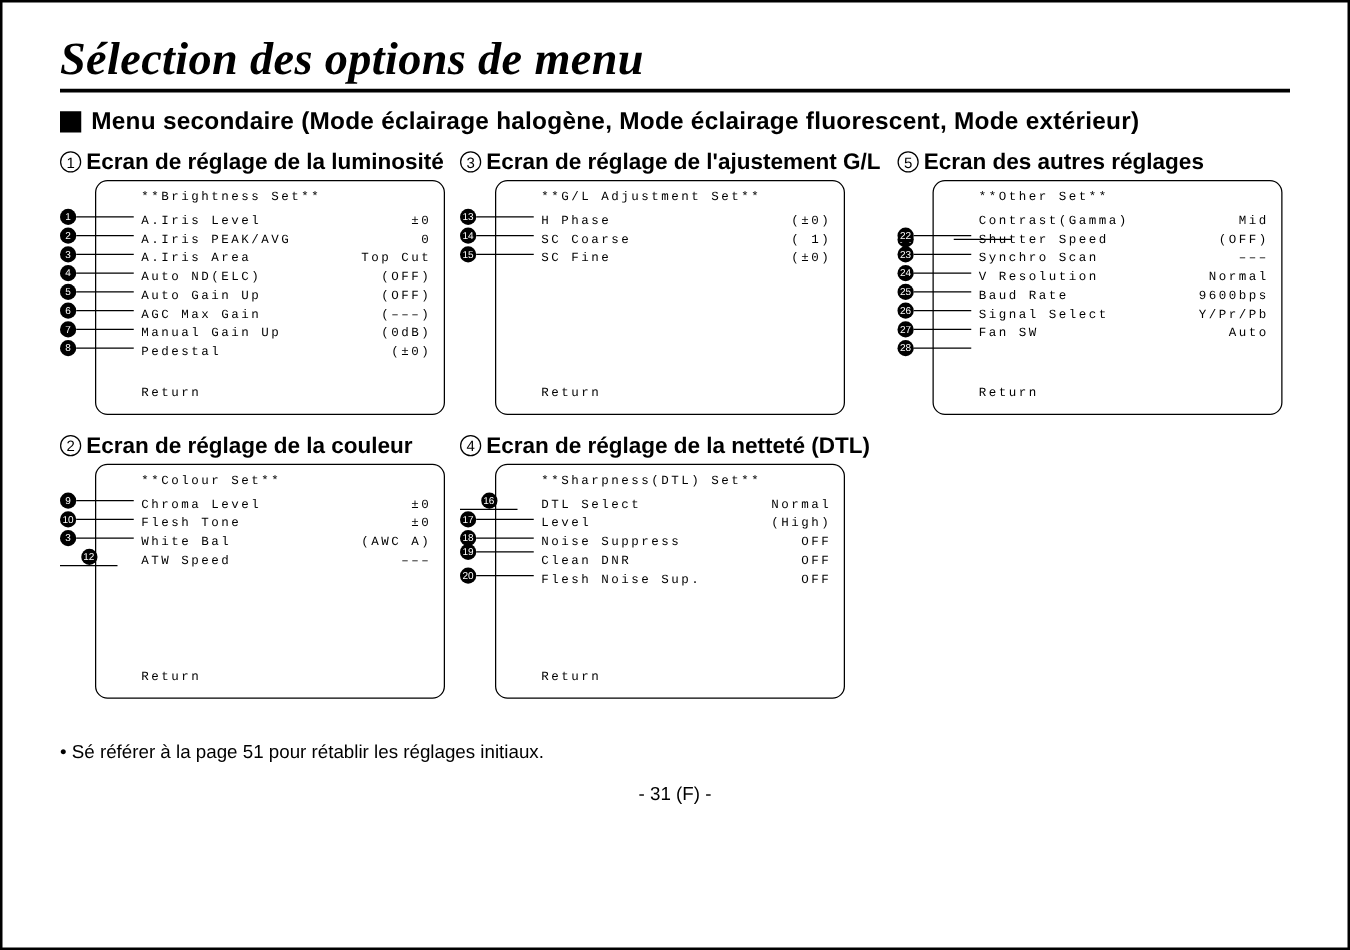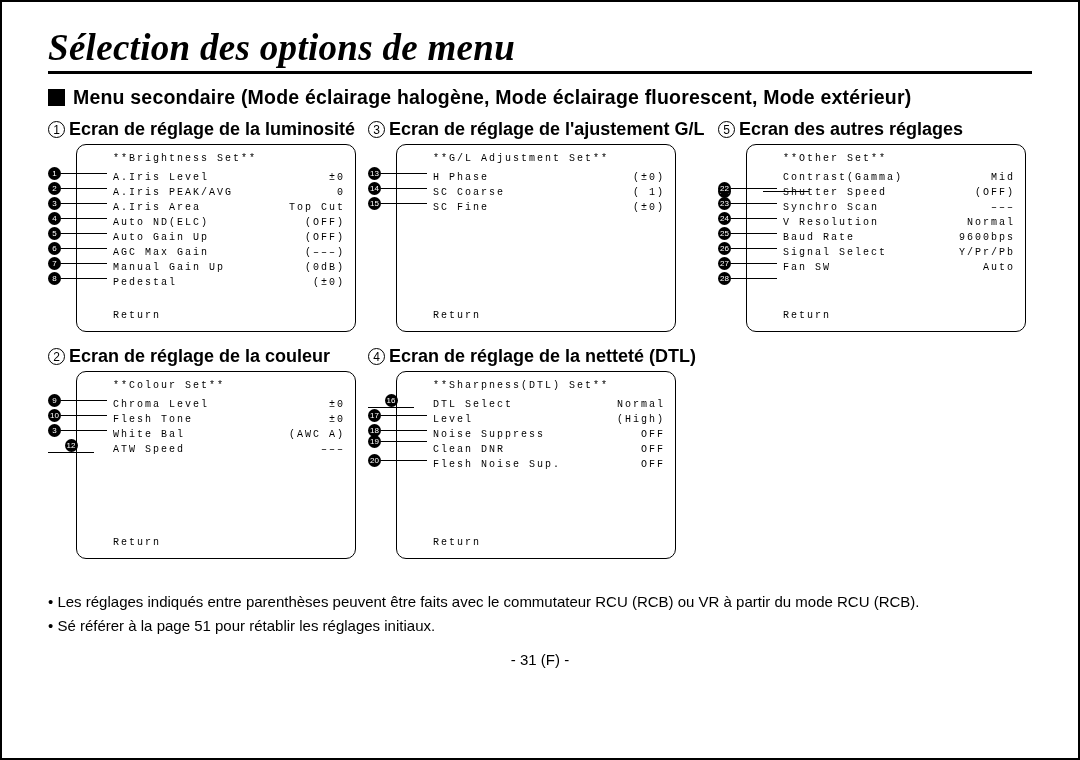--- a/index.html
+++ b/index.html
@@ -448,19 +448,18 @@
             </div>
           </div>
       </div>
     </div>
 
     <div></div>
 
   </div>
 
   <div class="notes">
-    <p>• Les réglages indiqués entre parenthèses peuvent être faits avec le commutateur RCU (RCB) ou VR à partir du mode RCU (RCB).</p>
     <p>• Sé référer à la page 51 pour rétablir les réglages initiaux.</p>
   </div>
 
   <div class="pagenum">- 31 (F) -</div>
 
 </div>
 
 </body></html>

